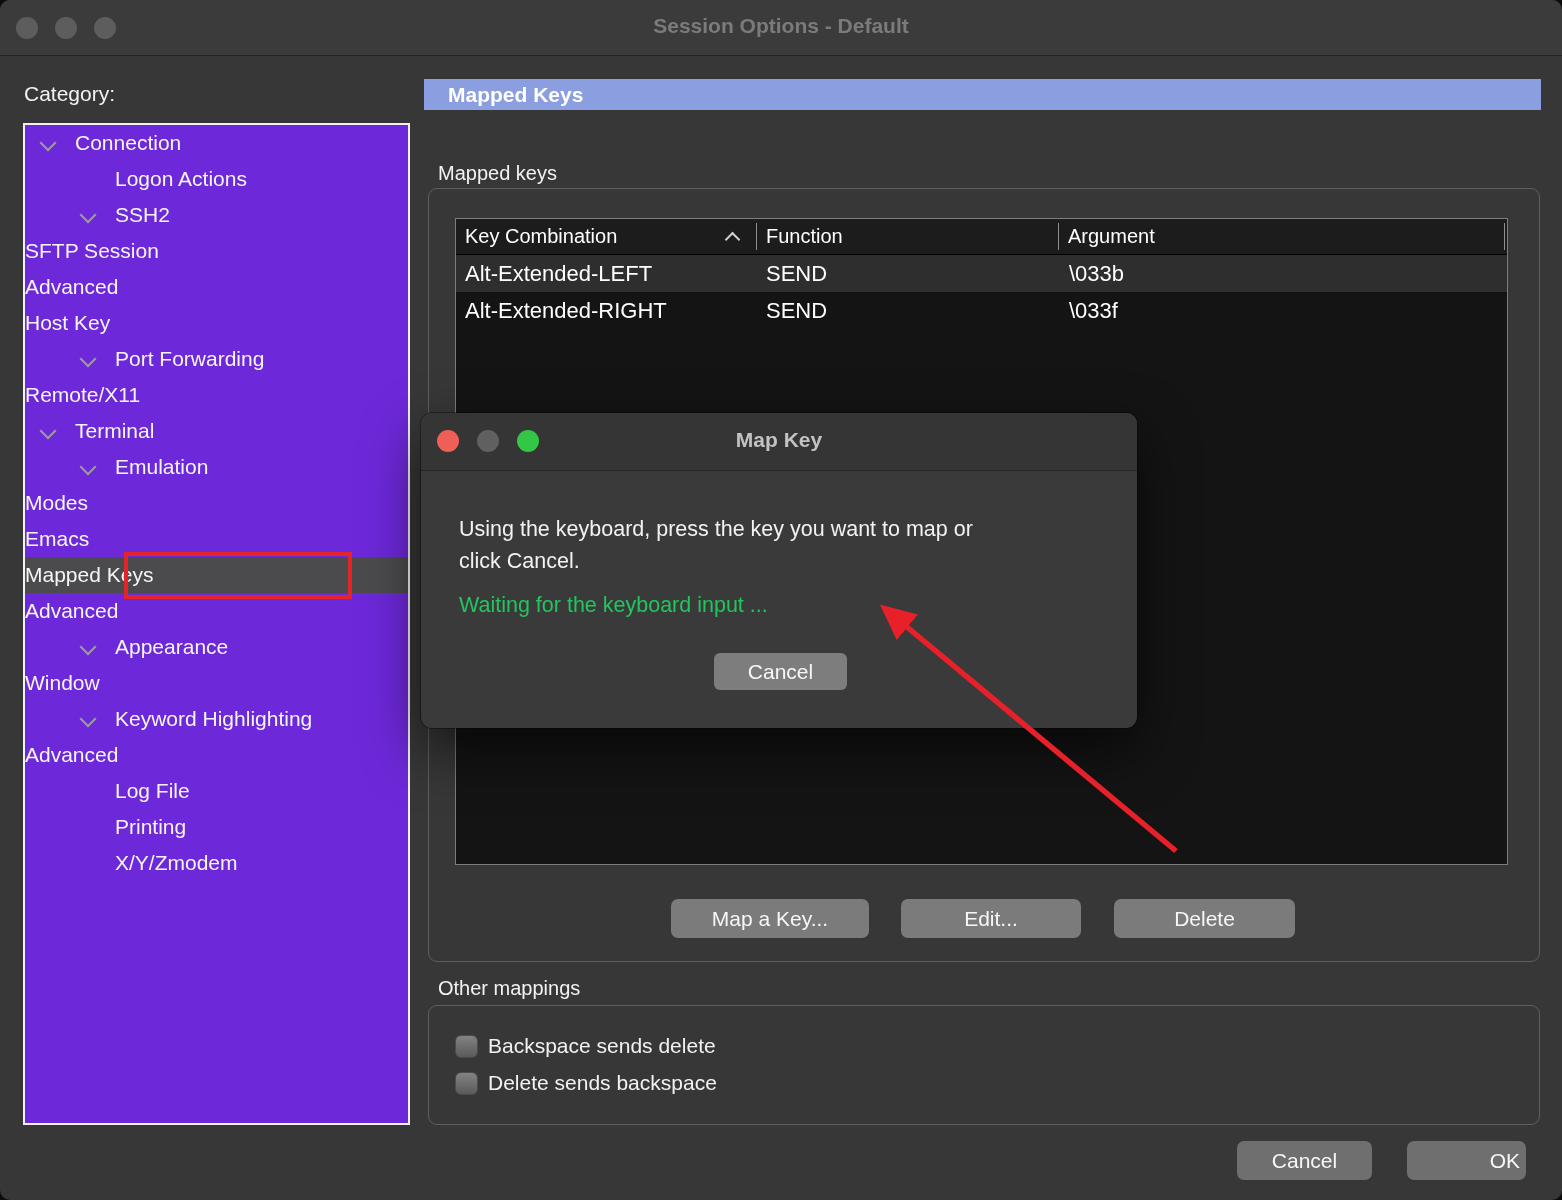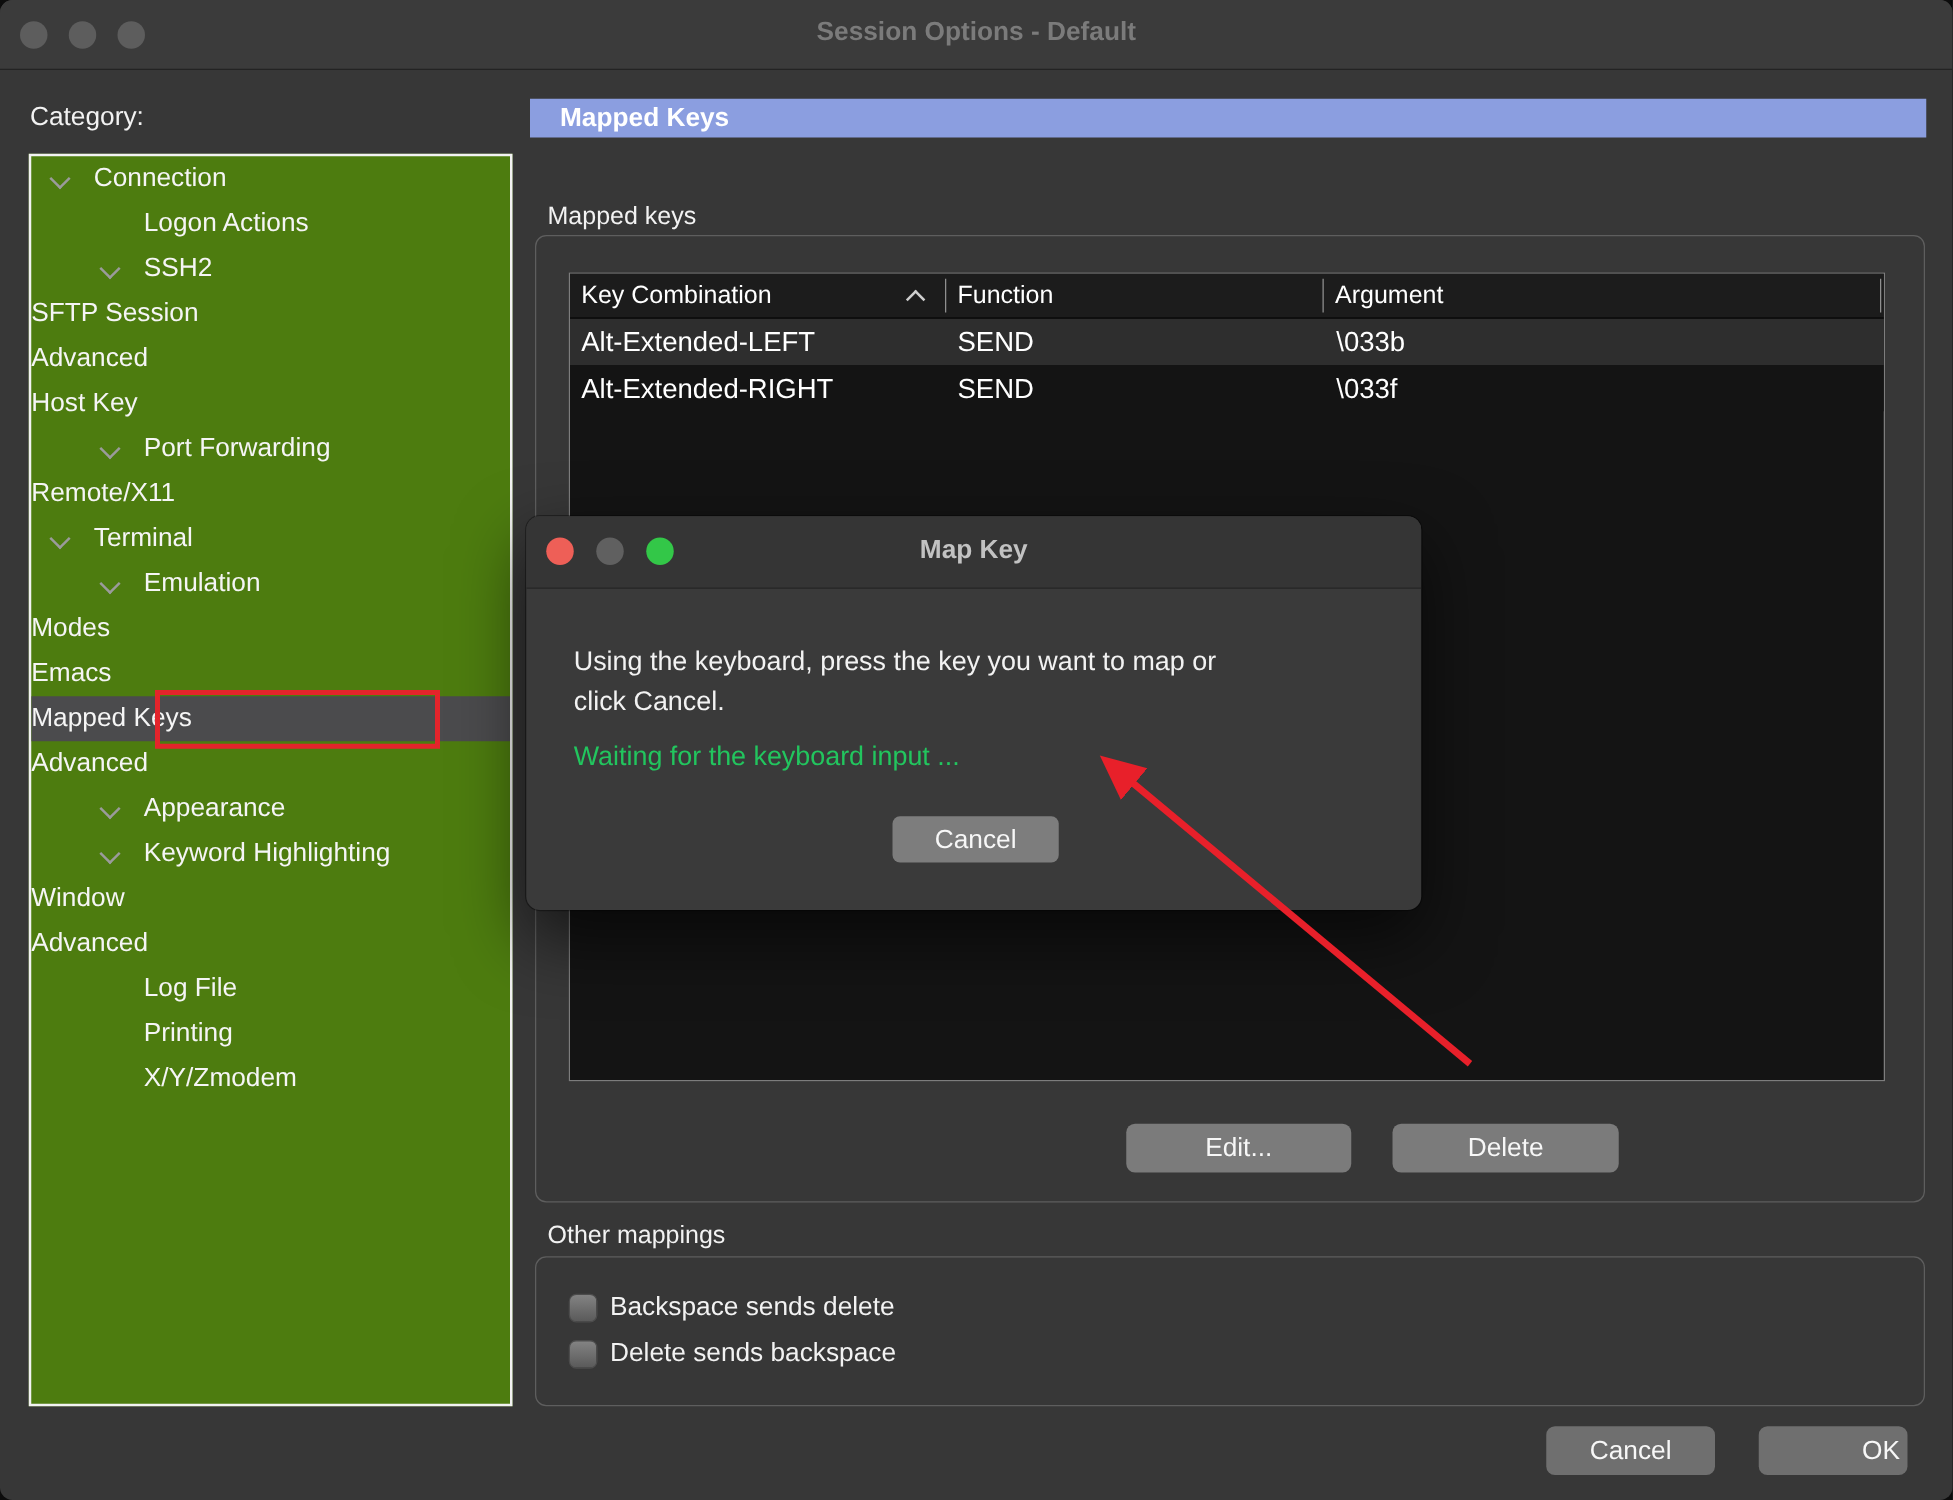--- a/index.html
+++ b/index.html
@@ -8,21 +8,21 @@
     border-radius:10px;overflow:hidden;}
   
   .titlebar{position:absolute;left:0;top:0;width:100%;height:55px;background:#3b3b3b;
     border-bottom:1px solid #232323;}
   .tl{position:absolute;top:17px;width:22px;height:22px;border-radius:50%;background:#5d5d5d;}
   .tl.c1{left:16px}.tl.c2{left:55px}.tl.c3{left:94px}
   .win-title{position:absolute;top:14px;left:0;width:100%;text-align:center;
     font-size:21px;font-weight:bold;color:#7b7b7b;}
   
   .cat-label{position:absolute;left:24px;top:82px;font-size:21px;color:#f2f2f2;}
-  .tree{position:absolute;left:23px;top:123px;width:387px;height:1002px;background:#4d7c0f;
+  .tree{position:absolute;left:23px;top:123px;width:387px;height:1002px;background:#6d28d9;
     border:2px solid #f2f2f2;box-sizing:border-box;overflow:hidden;}
   .trow{position:relative;height:36px;display:flex;align-items:center;color:#f5f5f5;font-size:21px;}
   .trow.sel{background:#4b4b4d;}
   .chev{position:absolute;top:12px;width:10px;height:10px;border-left:2.5px solid #9b9b9b;
     border-bottom:2.5px solid #9b9b9b;transform:rotate(-45deg);}
   .trow.l0 .chev{left:17px}.trow.l1 .chev{left:57px}
   .trow.l0 .lbl{margin-left:50px}.trow.l1 .lbl{margin-left:90px}.trow.l2 .lbl{}
   .red-rect{position:absolute;left:99px;top:427px;width:228px;height:47px;
     border:4px solid #e3242b;box-sizing:border-box;z-index:6;pointer-events:none;}
   
@@ -136,26 +136,26 @@
     <div class="trow l2 sel">
         <span class="lbl">Mapped Keys</span>
       </div>
     <div class="trow l2">
         <span class="lbl">Advanced</span>
       </div>
     <div class="trow l1">
         <span class="chev"></span>
         <span class="lbl">Appearance</span>
       </div>
+    <div class="trow l2">
+        <span class="lbl">Window</span>
+      </div>
     <div class="trow l1">
         <span class="chev"></span>
         <span class="lbl">Keyword Highlighting</span>
-      </div>
-    <div class="trow l2">
-        <span class="lbl">Window</span>
       </div>
     <div class="trow l2">
         <span class="lbl">Advanced</span>
       </div>
     <div class="trow l1">
         <span class="lbl">Log File</span>
       </div>
     <div class="trow l1">
         <span class="lbl">Printing</span>
       </div>
@@ -185,20 +185,21 @@
       <span class="cell c2">SEND</span>
       <span class="cell c3">\033b</span>
     </div>
     <div class="tr even">
       <span class="cell c1">Alt-Extended-RIGHT</span>
       <span class="cell c2">SEND</span>
       <span class="cell c3">\033f</span>
     </div>
   </div>
 
+  <button class="btn btn-mapakey">Map a Key...</button>
   <button class="btn btn-edit">Edit...</button>
   <button class="btn btn-delete">Delete</button>
 
   <div class="group-label gl2">Other mappings</div>
   <div class="groupbox gb2"></div>
 
   <div class="chkrow ck1">
     <span class="chkbox"></span>
     <span>Backspace sends delete</span>
   </div>

